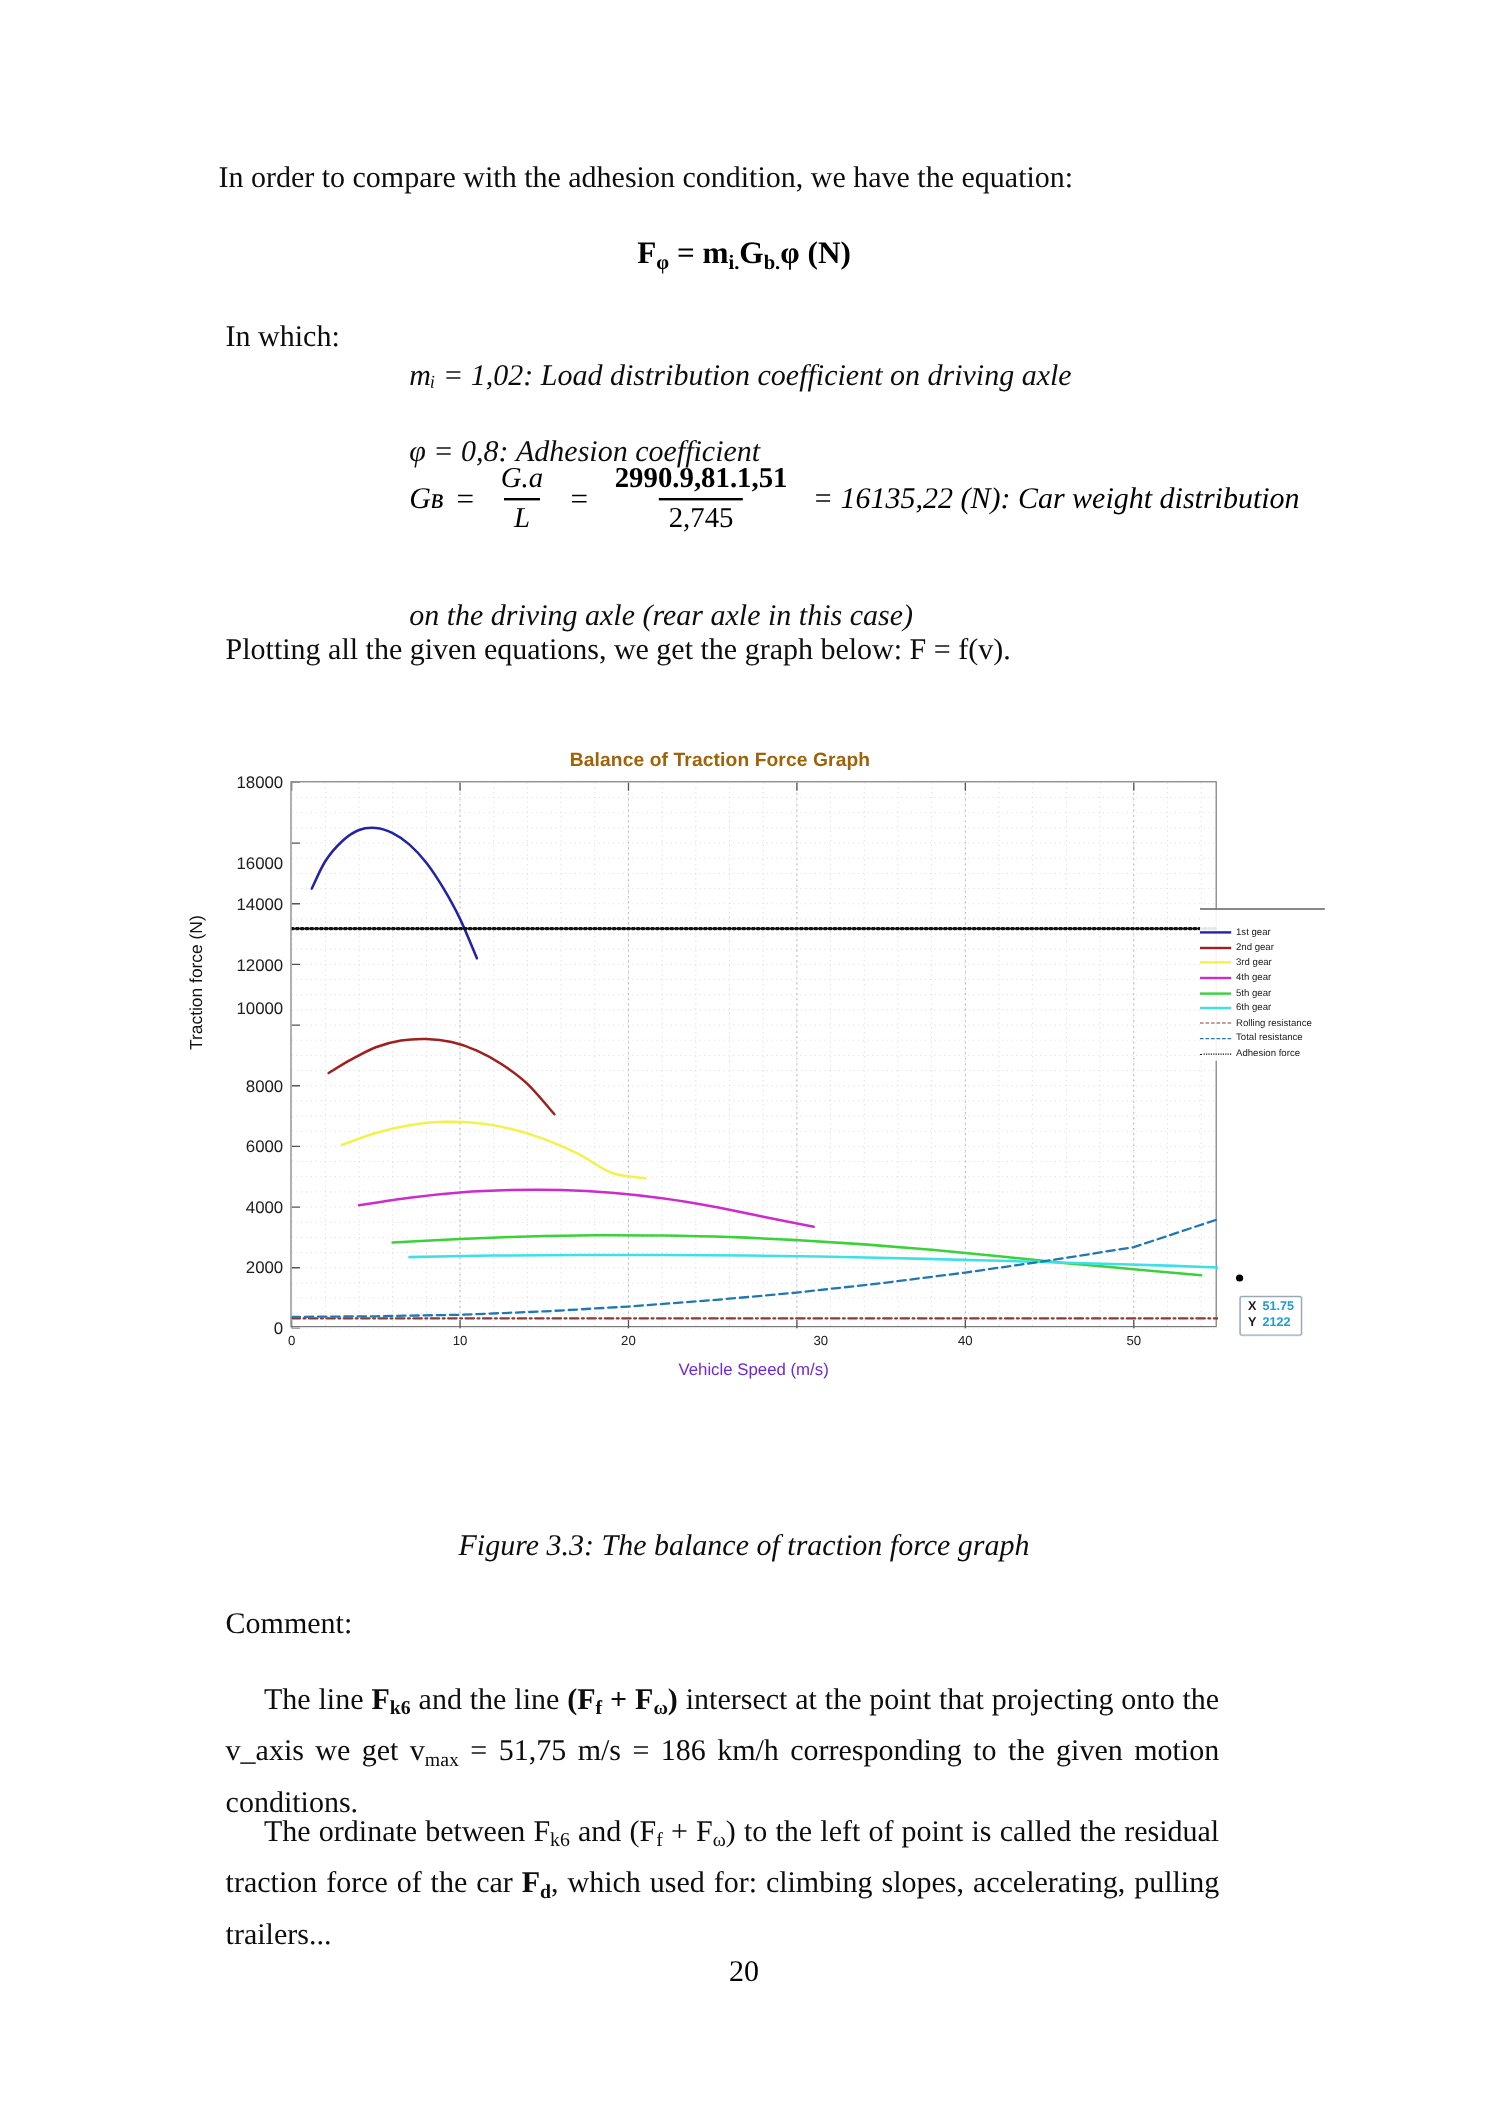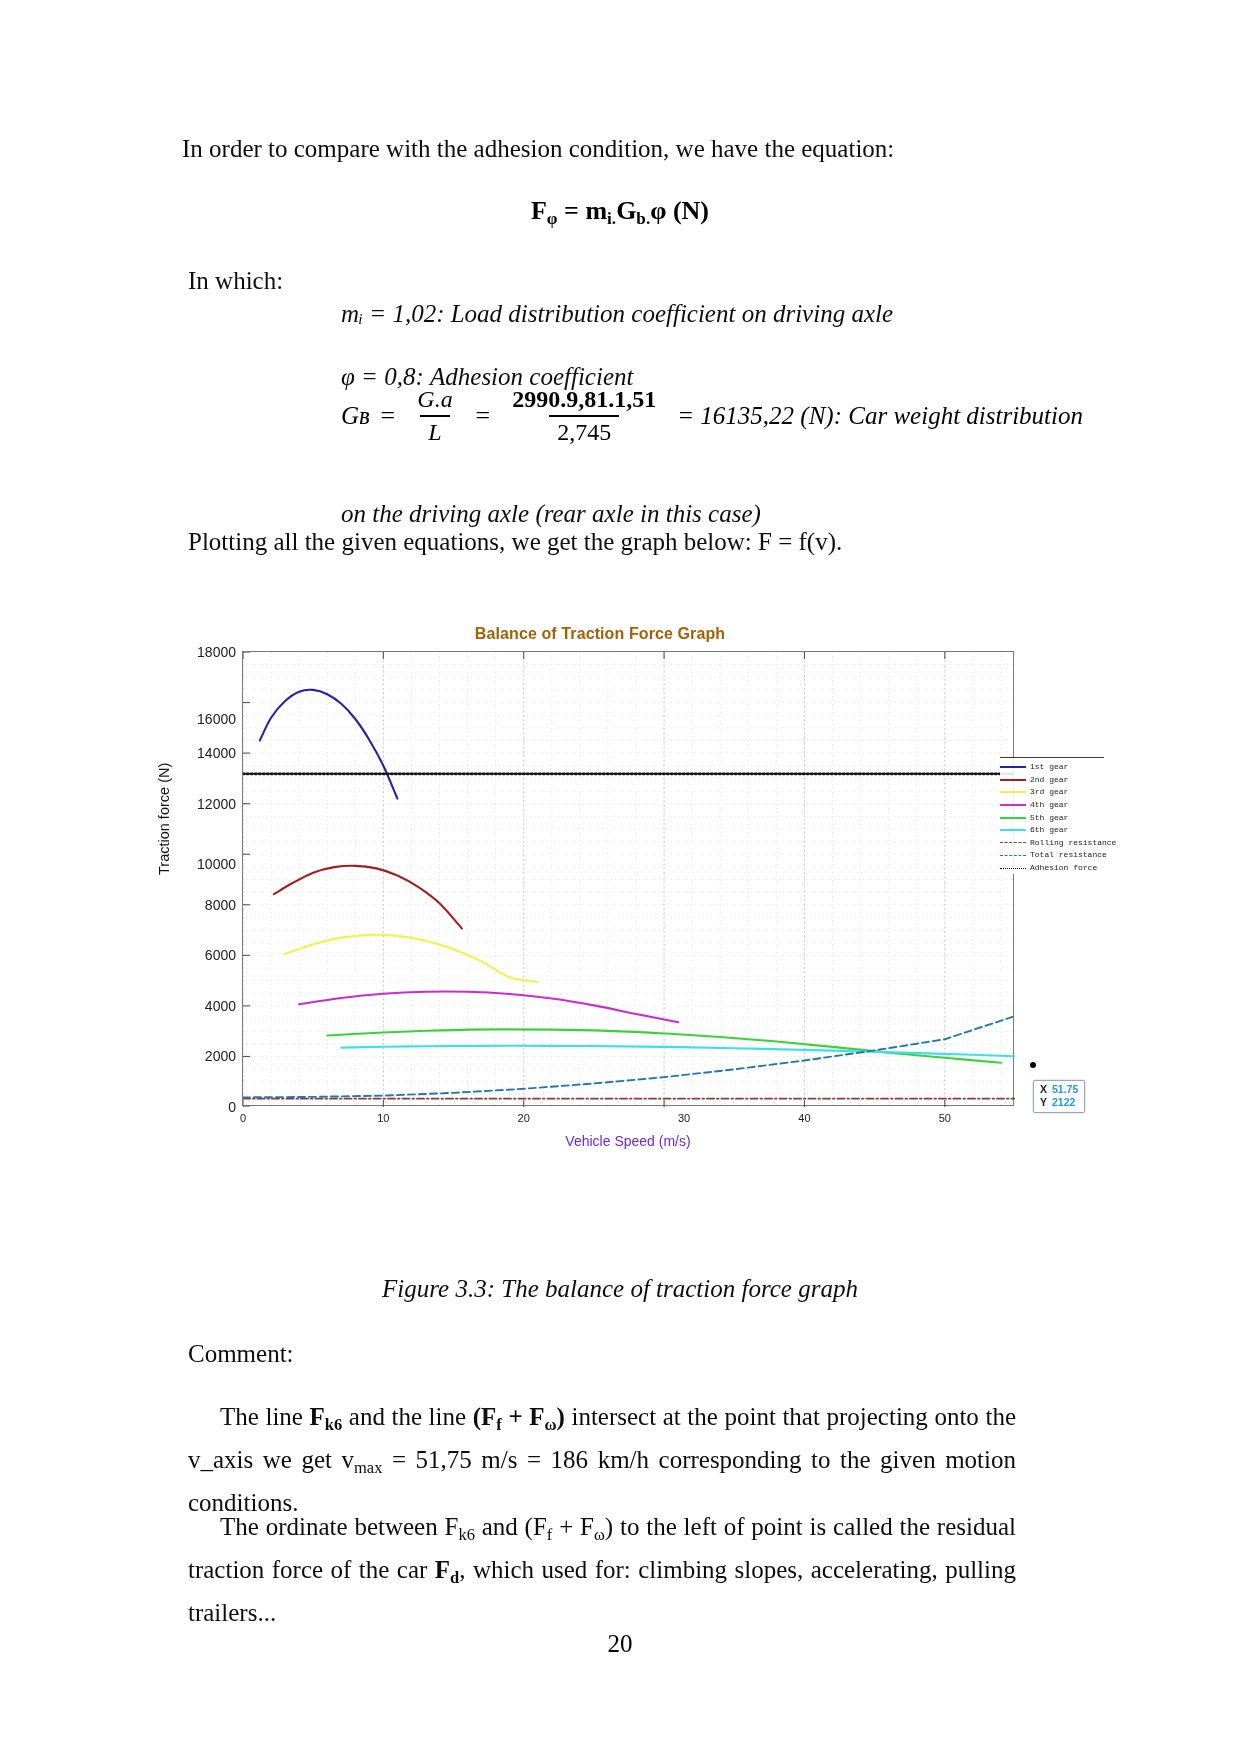--- a/index.html
+++ b/index.html
@@ -156,22 +156,22 @@
   }
 
   
   #legend {
     position: absolute;
     left: 840px;
     top: 132px;
     width: 104px;
     background: rgba(255,255,255,0.9);
     border-top: 1.2px solid #3a3a3a;
-    padding-top: 3px;
-    font-family: Liberation Mono, monospace;
+    padding-top: 13px;
+    font-family: Liberation Sans, sans-serif;
     font-size: 8px;
     line-height: 1;
   }
   .legend-item {
     display: flex;
     align-items: center;
     height: 12.6px;
     white-space: nowrap;
   }
   .legend-swatch {
@@ -382,21 +382,21 @@
             <path d="M0.00 445.39 L70.18 444.89 L140.36 443.63 L210.55 440.84 L280.73 436.80 L350.91 431.49 L421.09 425.17 L491.27 417.34 L561.45 408.49 L631.64 398.38 L701.82 387.26 L772.00 364.00" fill="none" stroke="#1f78b4" stroke-width="1.9" stroke-linecap="round" stroke-dasharray="7,4"></path>
             <path d="M0.00 121.84 L772.00 121.84" fill="none" stroke="#111111" stroke-width="2.6" stroke-linecap="round" stroke-dasharray="1.6,2.4"></path>
           </g>
       </svg>
       <div id="ytick-layer">
           <div class="ytick-label" style="top: 455px;">0</div>
           <div class="ytick-label" style="top: 404.444px;">2000</div>
           <div class="ytick-label" style="top: 353.889px;">4000</div>
           <div class="ytick-label" style="top: 303.333px;">6000</div>
           <div class="ytick-label" style="top: 252.778px;">8000</div>
-          <div class="ytick-label" style="top: 212px; text-align: center;">10000</div>
+          <div class="ytick-label" style="top: 188px; text-align: center;">10000</div>
           <div class="ytick-label" style="top: 151.667px;">12000</div>
           <div class="ytick-label" style="top: 101.111px;">14000</div>
           <div class="ytick-label" style="top: 50.5556px; margin-top: 16px;">16000</div>
           <div class="ytick-label" style="top: 0px;">18000</div>
         </div>
       <div id="xtick-layer">
           <div class="xtick-label" style="left: 0px;">0</div>
           <div class="xtick-label" style="left: 140.364px;">10</div>
           <div class="xtick-label" style="left: 280.727px;">20</div>
           <div class="xtick-label" style="left: 441px;">30</div>

